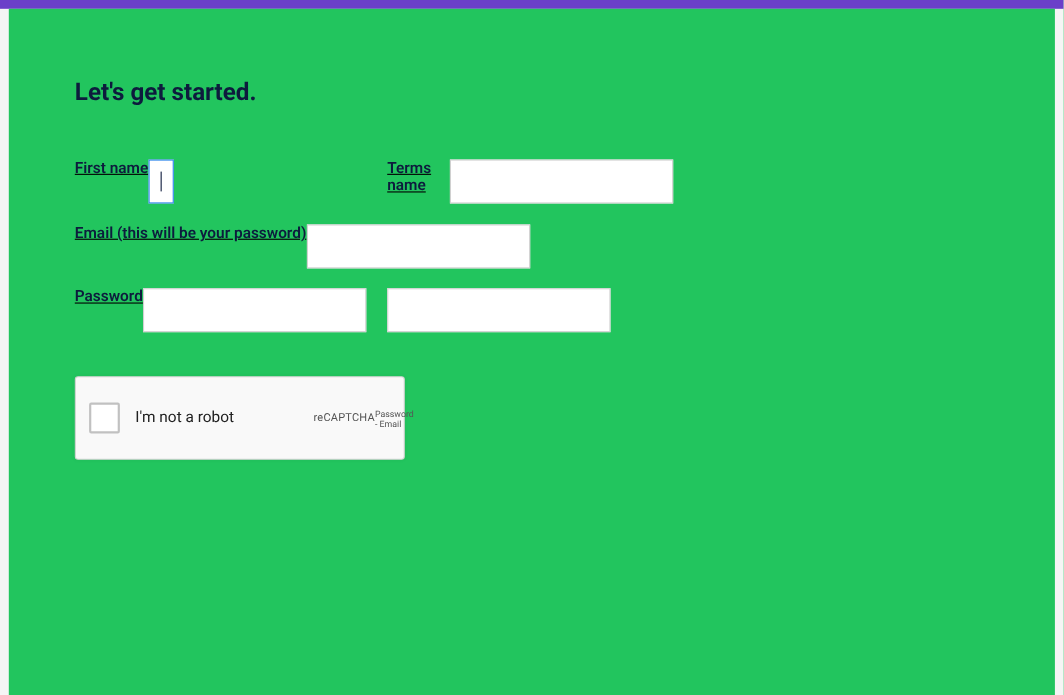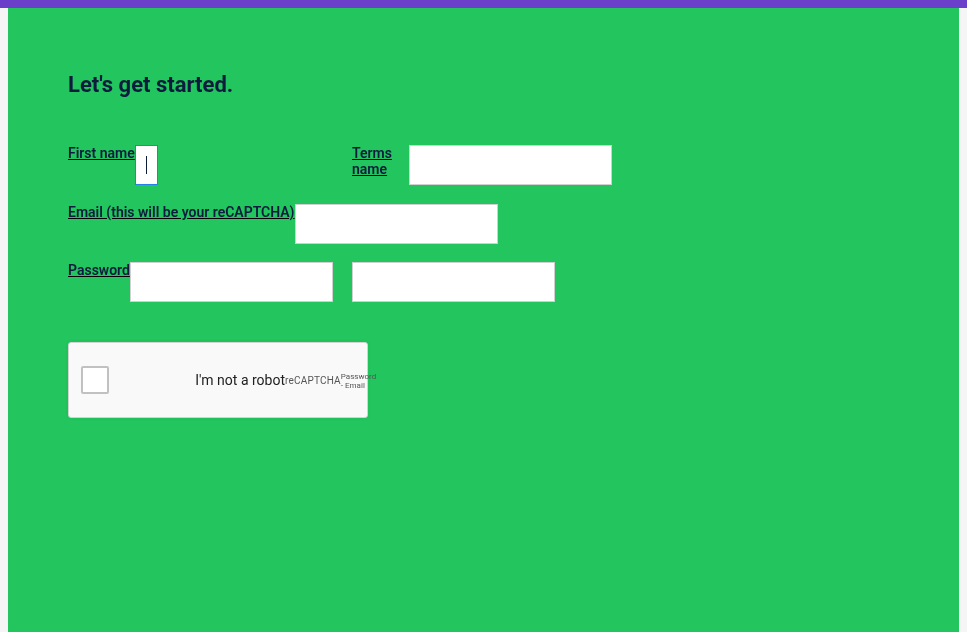--- a/index.html
+++ b/index.html
@@ -93,21 +93,20 @@
       border: 2px solid #c1c1c1;
       border-radius: 2px;
       background: #ffffff;
       margin-right: 14px;
       cursor: pointer;
     }
     .captcha-label {
       font-size: 14px;
       color: #212121;
       flex: 1;
-      text-align: right;
     }
     .captcha-right {
       display: flex;
       flex-direction: row;
       align-items: center;
       width: 70px;
     }
     .captcha-logo {
       width: 32px;
       height: 32px;
@@ -169,21 +168,21 @@
       </div>
     </div>
     <div class="form-group half">
       <label class="field-label">Terms name</label>
       <input type="text" class="text-input" value="" style="">
     </div>
   </div>
 
   <div class="form-row">
     <div class="form-group full">
-      <label class="field-label">Email (this will be your reCAPTCHA)</label>
+      <label class="field-label">Email (this will be your password)</label>
       <input type="text" class="text-input" value="" style="">
     </div>
   </div>
 
   <div class="form-row">
     <div class="form-group half">
       <label class="field-label">Password</label>
       <input type="password" class="text-input" value="" style="">
     </div>
     <div class="form-group half">

